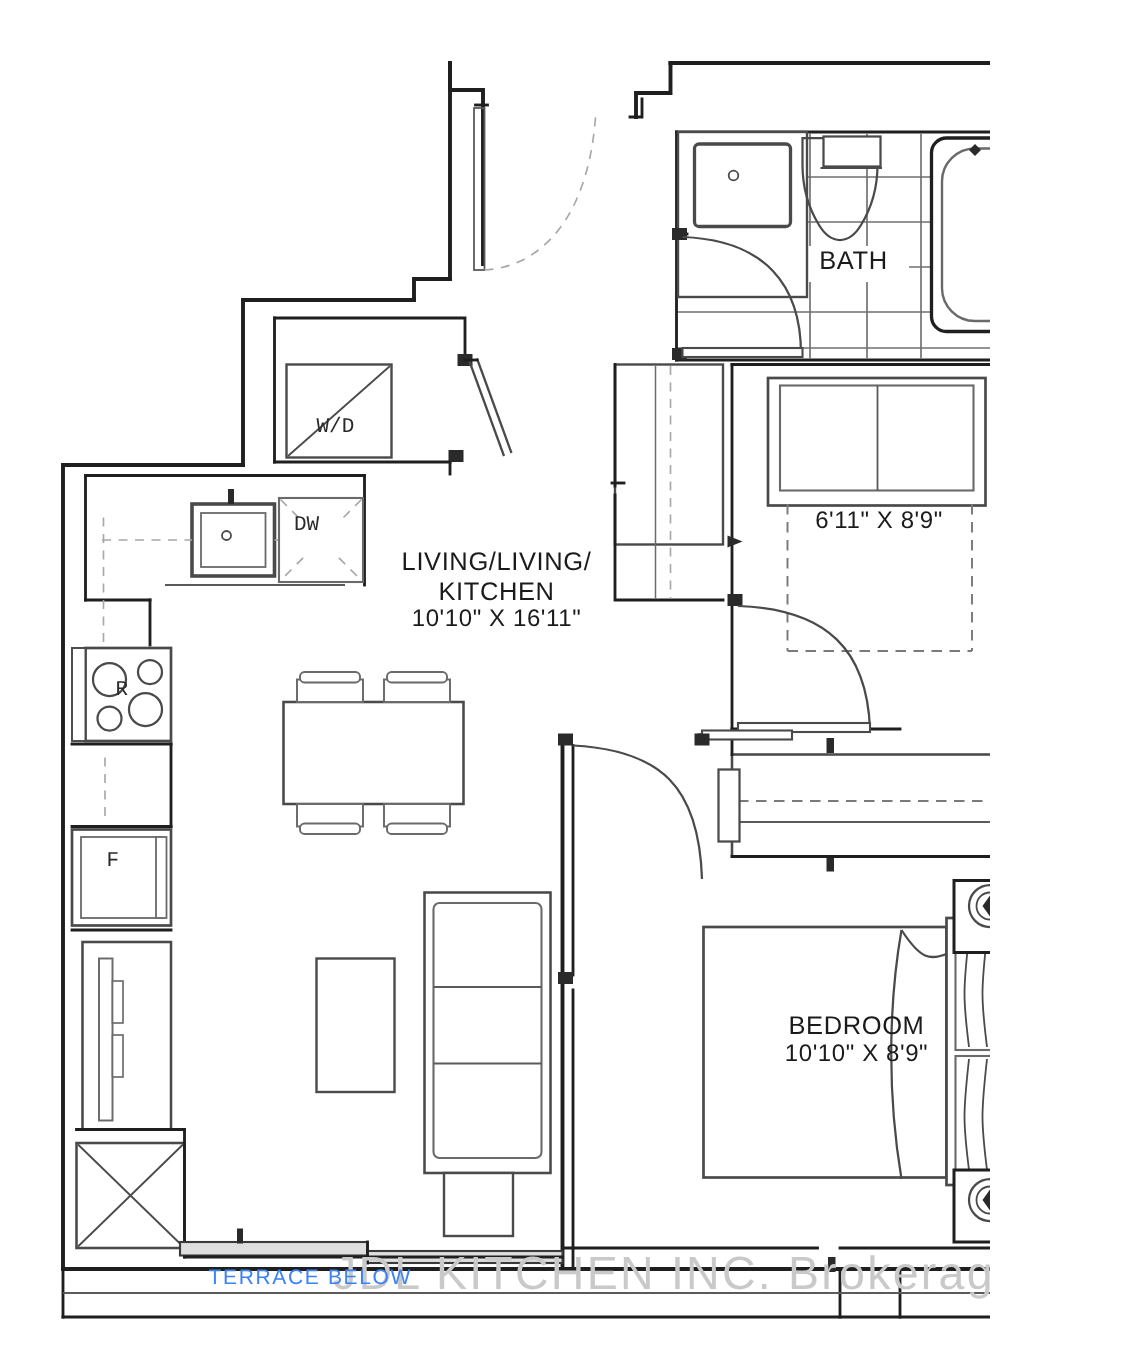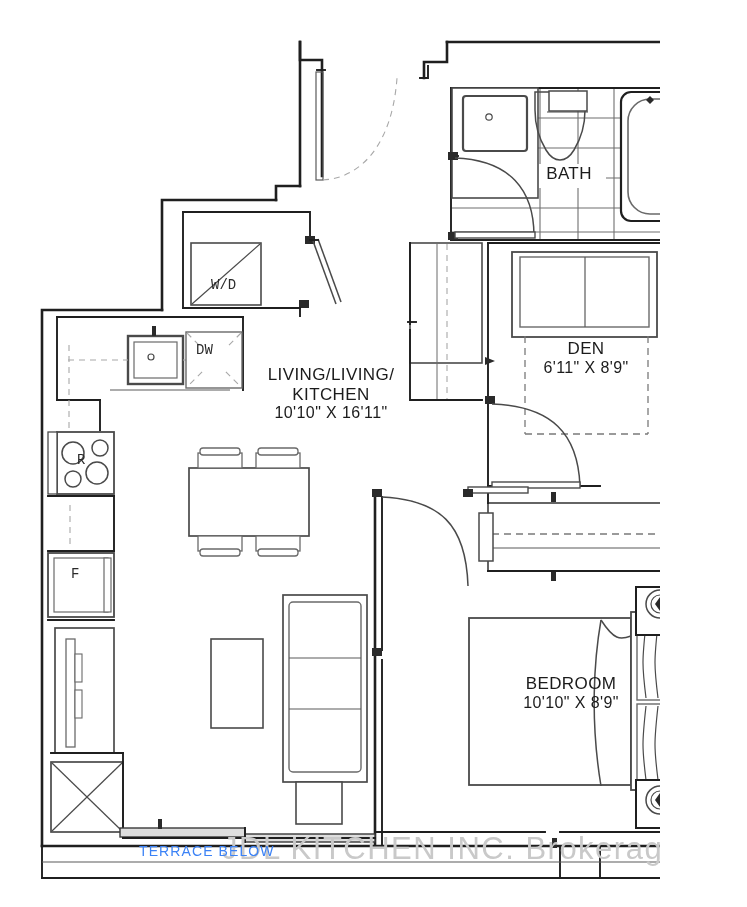--- a/index.html
+++ b/index.html
@@ -391,21 +391,20 @@
       <path class="thin" d="M 42,862 L 710,862"></path>
     </g>
 
   </svg>
 
   <div class="room-label" style="left:509px; top:164px; width:120px;">
     <span class="rl-name">BATH</span>
   </div>
 
   <div class="room-label" style="left:516px; top:339px; width:140px;">
-    <span class="rl-name">DEN</span>
     <span class="rl-dim">6'11" X 8'9"</span>
   </div>
 
   <div class="room-label lbl-multi" style="left:236px; top:365px; width:190px;">
     <span class="rl-name">LIVING/LIVING/</span>
     <span class="rl-name">KITCHEN</span>
     <span class="rl-dim">10'10" X 16'11"</span>
   </div>
 
   <div class="room-label" style="left:496px; top:674px; width:150px;">

